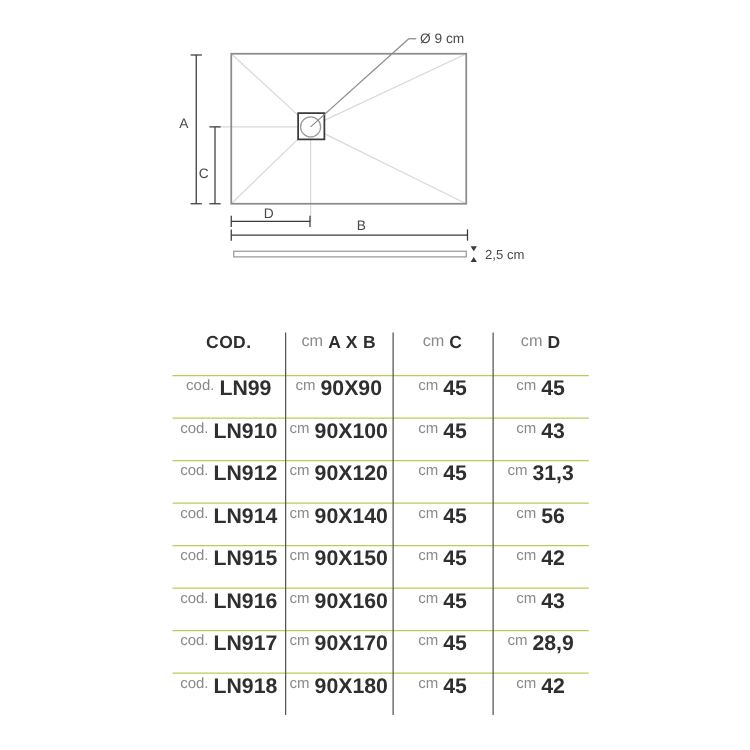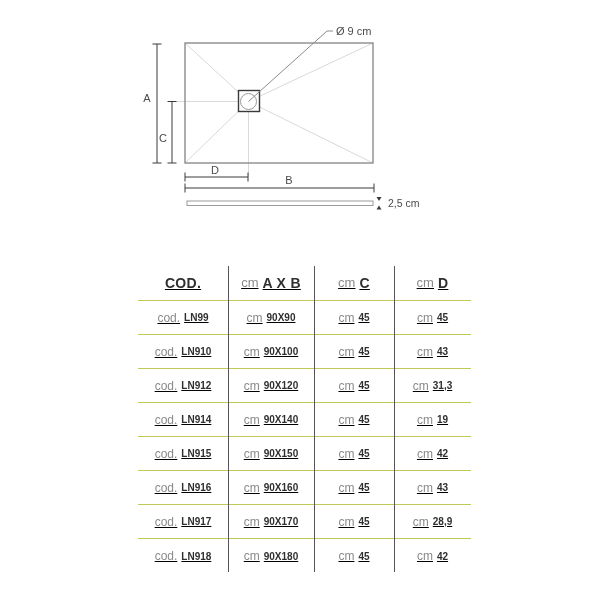--- a/index.html
+++ b/index.html
@@ -28,29 +28,28 @@
   .t-row{
     display:grid;
     grid-template-columns:90px 86px 80px 77px;
     height:34px;
     border-bottom:1px solid var(--green);
   }
   .t-row.t-head{height:36px;}
   .t-row:last-child{border-bottom:none;}
 
   .t-cell{
-    display:flex;align-items:center;justify-content:center;
+    display:flex;align-items:flex-start;justify-content:center;
     white-space:nowrap;
-    text-decoration:underline;
   }
   .pre{
     color:var(--pre-gray);font-size:12px;font-weight:400;margin-right:4px;
   }
   .val{
-    color:var(--val-dark);font-size:10px;font-weight:700;
+    color:var(--val-dark);font-size:17px;font-weight:700;
   }
   .t-head .pre{font-size:13px;}
   .t-head .val{font-size:14px;letter-spacing:0.3px;}
 </style>
 </head>
 <body>
 
 <div class="stage">
 
   <svg class="diagram" width="600" height="240" viewBox="0 0 600 240">
@@ -201,21 +200,21 @@
       <div class="t-cell">
           <span class="pre">cm</span>
           <span class="val">90X140</span>
         </div>
       <div class="t-cell">
           <span class="pre">cm</span>
           <span class="val">45</span>
         </div>
       <div class="t-cell">
           <span class="pre">cm</span>
-          <span class="val">19</span>
+          <span class="val">56</span>
         </div>
     </div>
 
     <div class="t-row">
       <div class="t-cell">
           <span class="pre">cod.</span>
           <span class="val">LN915</span>
         </div>
       <div class="t-cell">
           <span class="pre">cm</span>

